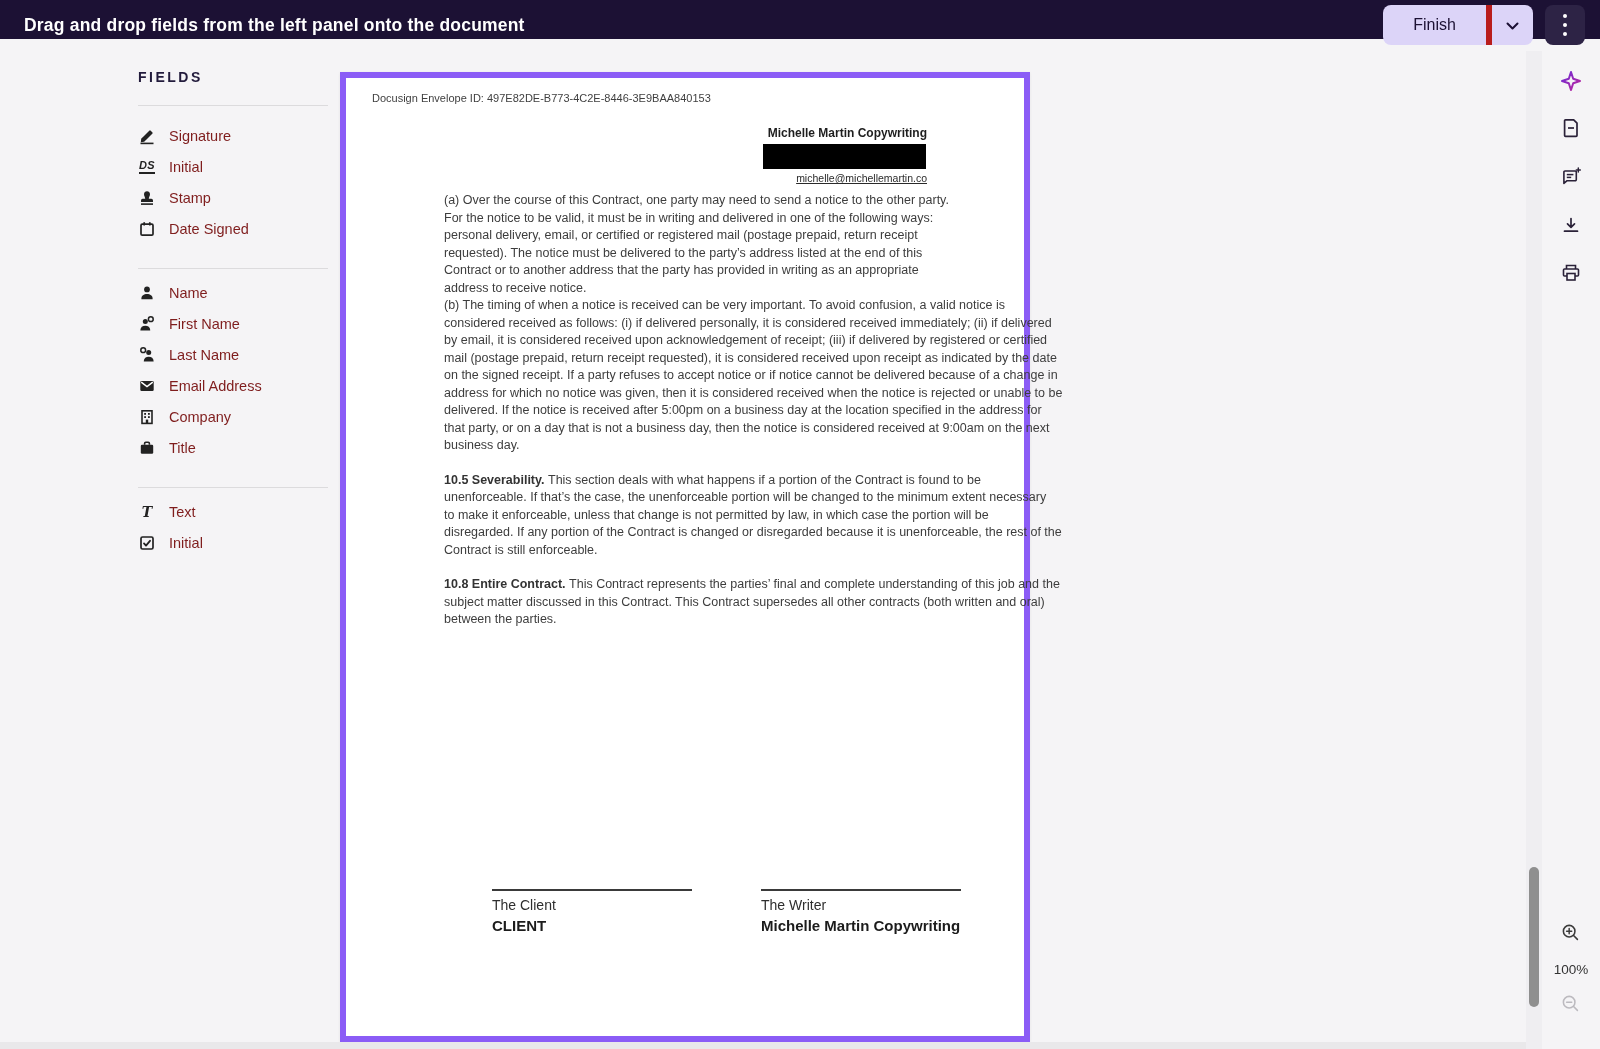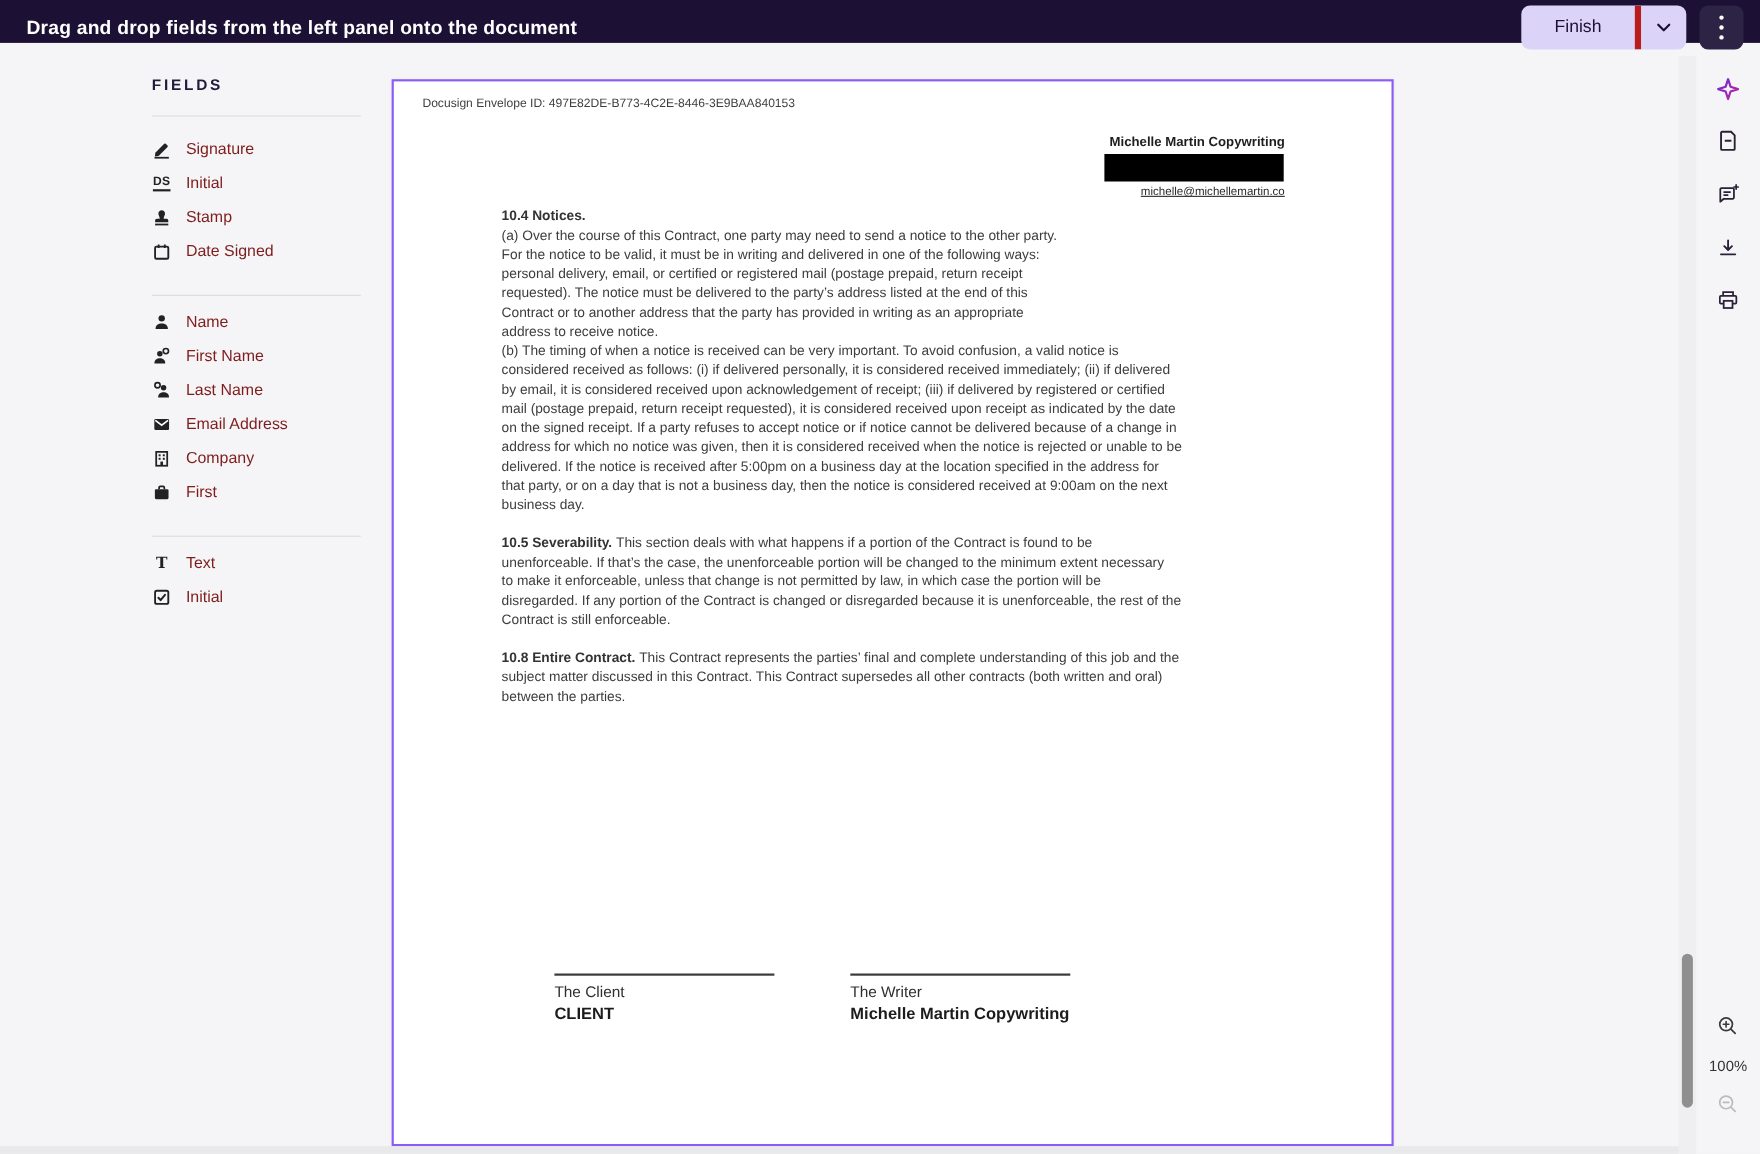--- a/index.html
+++ b/index.html
@@ -22,29 +22,29 @@
                border-radius:8px; display:flex; flex-direction:column; align-items:center;
                justify-content:center; gap:5px; cursor:pointer; }
   .kebab-btn i { width:4px; height:4px; border-radius:50%; background:#ffffff; }
 
   
   .fields-title { position:absolute; left:138px; top:69px; font-size:14px; font-weight:700;
                   letter-spacing:2.5px; color:#221b3c; }
   .panel-divider { position:absolute; left:138px; width:190px; height:1px; background:#dcdbdd; }
   .field-group { position:absolute; left:138px; width:195px; }
   .field-row { height:31px; display:flex; align-items:center; gap:13px; cursor:grab; }
-  .field-icon { width:18px; height:18px; display:flex; align-items:center; justify-content:center; }
+  .field-icon { width:18px; height:18px; display:flex; align-items:center; justify-content:center;font-style:italic; }
   .field-label { font-size:14.5px; color:#7f1d1d; }
   .ds-glyph { font-size:11px; font-weight:700; color:#222; border-bottom:2px solid #222;
               line-height:1.1; letter-spacing:.3px; }
   .t-glyph { font-family:"DejaVu Serif", serif; font-size:14px; font-weight:700; color:#222; line-height:1; }
 
   
-  .page { position:absolute; left:356px; top:72px; width:911px; height:970px; background:#ffffff;
-          border:2px solid #8b5cf6; box-shadow:0 1px 3px rgba(0,0,0,.07); }
+  .page { position:absolute; left:340px; top:72px; width:690px; height:970px; background:#ffffff;
+          border:6px solid #8b5cf6; box-shadow:0 1px 3px rgba(0,0,0,.07); }
   .envelope-id { position:absolute; left:26px; top:14px; font-size:11px; color:#3f3f3f; }
   .letterhead { position:absolute; right:97px; top:48px; text-align:right; }
   .letterhead-company { font-size:12px; font-weight:700; color:#1e1e1e; }
   .redacted-box { position:absolute; right:98px; top:66px; width:163px; height:25px; background:#000; }
   .letterhead-email { position:absolute; right:97px; top:94px; font-size:10.5px; color:#2a2a2a;
                       text-decoration:underline; }
   .doc-body { position:absolute; left:98px; top:114px; width:700px; font-size:12.5px;
               line-height:17.5px; color:#3d3d3d; }
   .doc-par { white-space:pre; margin:0 0 17px 0; }
   .doc-par strong { color:#333; }
@@ -205,21 +205,21 @@
       </span>
       <span class="field-label">Company</span>
     </div>
     <div class="field-row">
       <span class="field-icon">
         <svg width="18" height="18" viewBox="0 0 18 18">
             <path d="M6.6 5.8 V4.4 a1.2 1.2 0 0 1 1.2-1.2 h2.4 a1.2 1.2 0 0 1 1.2 1.2 v1.4" fill="none" stroke="#222" stroke-width="1.6"></path>
             <rect x="2.8" y="5.8" width="12.4" height="9" rx="1.2" fill="#222"></rect>
           </svg>
       </span>
-      <span class="field-label">First</span>
+      <span class="field-label">Title</span>
     </div>
   </div>
 
   <div class="field-group" style="top:496px">
     <div class="field-row">
       <span class="field-icon">
         <span class="t-glyph">T</span>
       </span>
       <span class="field-label">Text</span>
     </div>
@@ -237,21 +237,21 @@
   <div class="page">
     <div class="envelope-id">Docusign Envelope ID: 497E82DE-B773-4C2E-8446-3E9BAA840153</div>
 
     <div class="letterhead">
       <div class="letterhead-company">Michelle Martin Copywriting</div>
     </div>
     <div class="redacted-box"></div>
     <div class="letterhead-email">michelle@michellemartin.co</div>
 
     <div class="doc-body">
-      <p class="doc-par"><strong class="own-line">10.4 Notices.</strong><span>(a) Over the course of this Contract, one party may need to send a notice to the other party.
+      <p class="doc-par"><span>(a) Over the course of this Contract, one party may need to send a notice to the other party.
 For the notice to be valid, it must be in writing and delivered in one of the following ways:
 personal delivery, email, or certified or registered mail (postage prepaid, return receipt
 requested). The notice must be delivered to the party’s address listed at the end of this
 Contract or to another address that the party has provided in writing as an appropriate
 address to receive notice.
 (b) The timing of when a notice is received can be very important. To avoid confusion, a valid notice is
 considered received as follows: (i) if delivered personally, it is considered received immediately; (ii) if delivered
 by email, it is considered received upon acknowledgement of receipt; (iii) if delivered by registered or certified
 mail (postage prepaid, return receipt requested), it is considered received upon receipt as indicated by the date
 on the signed receipt. If a party refuses to accept notice or if notice cannot be delivered because of a change in

